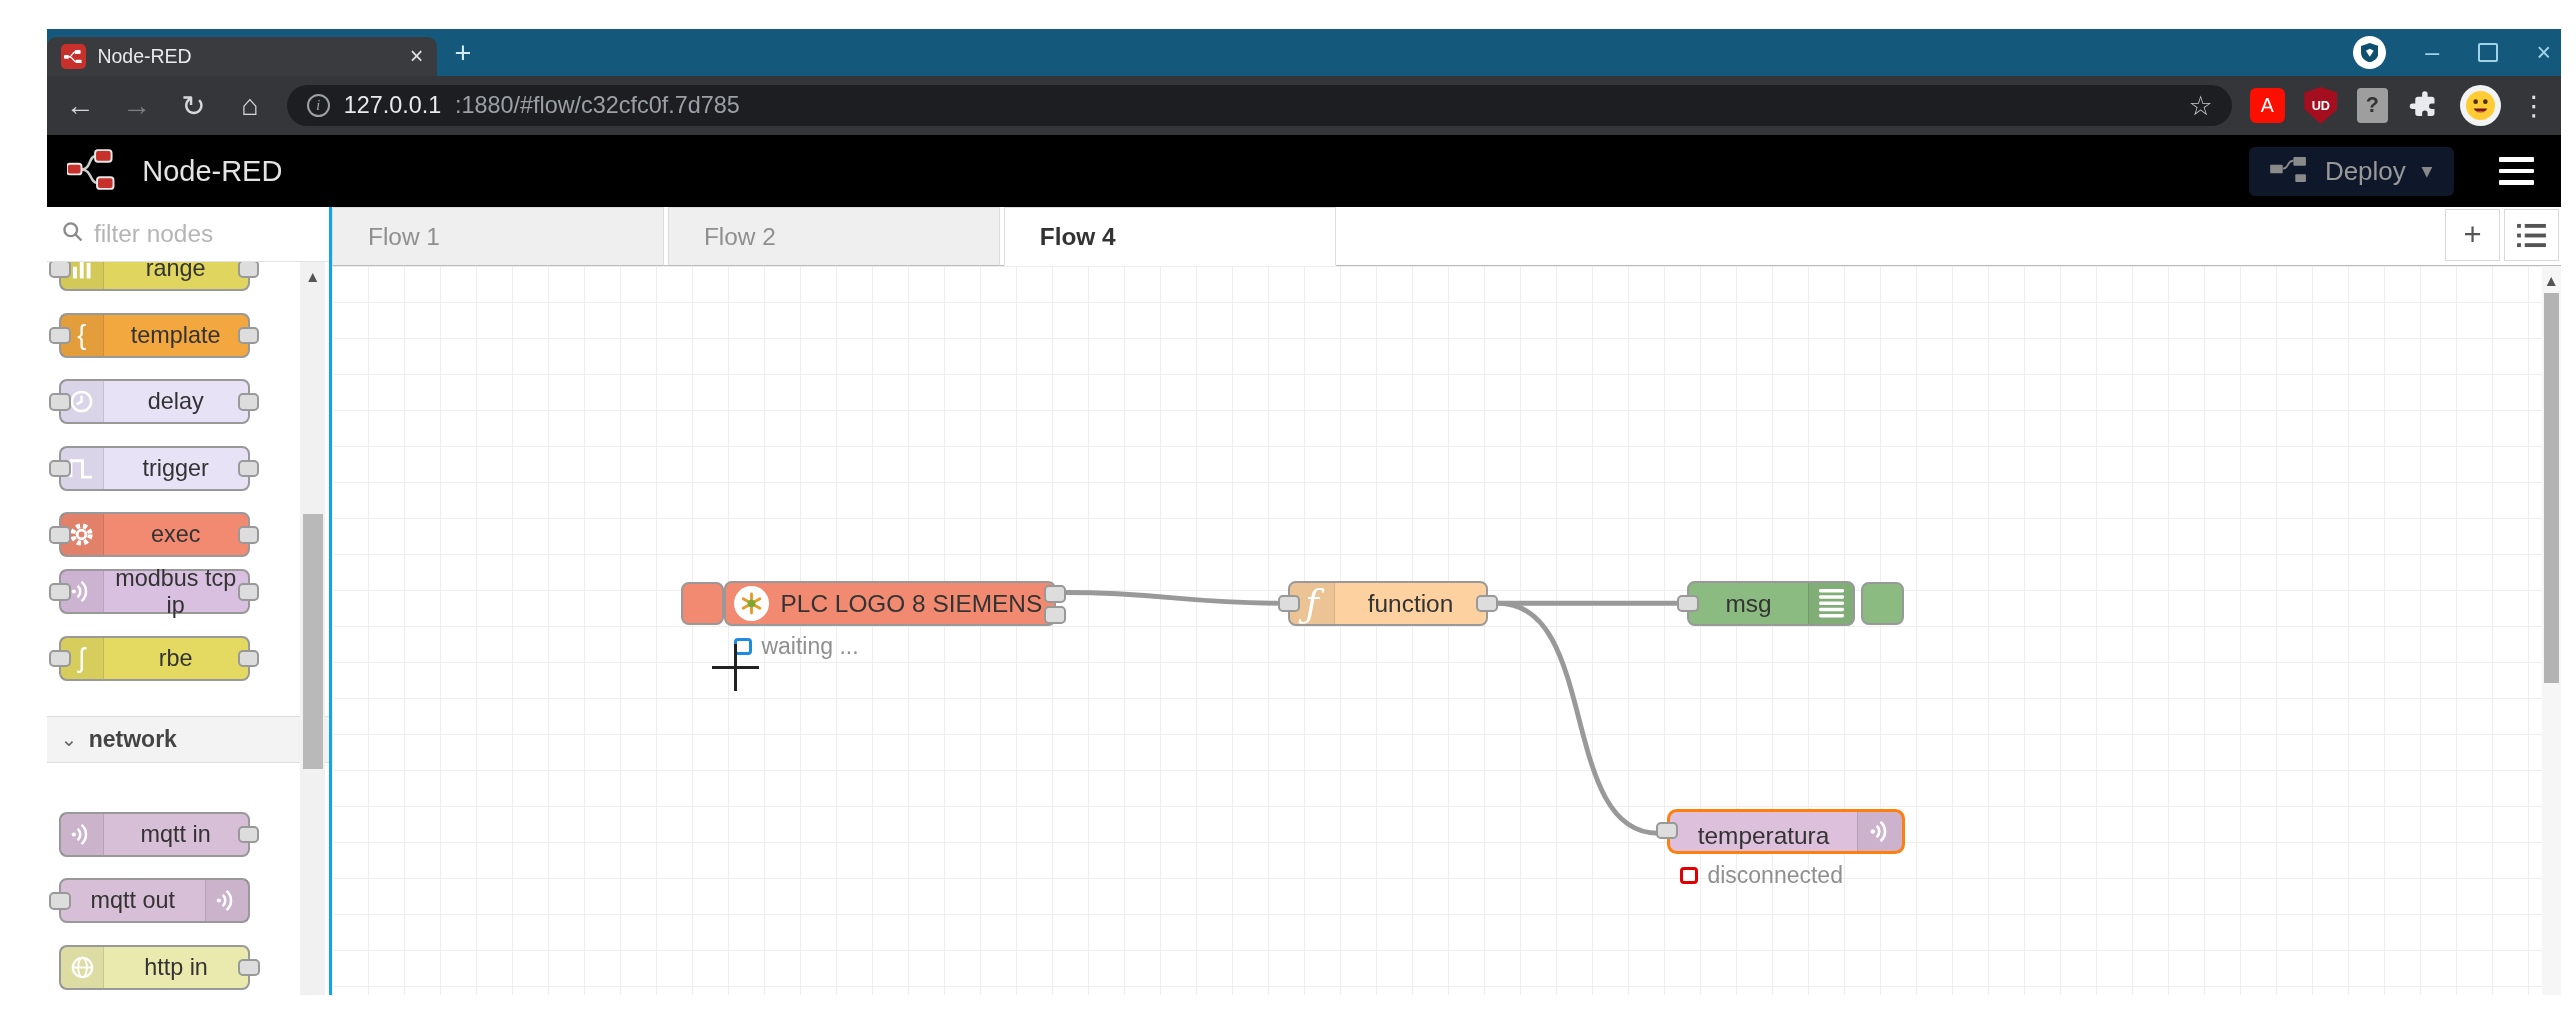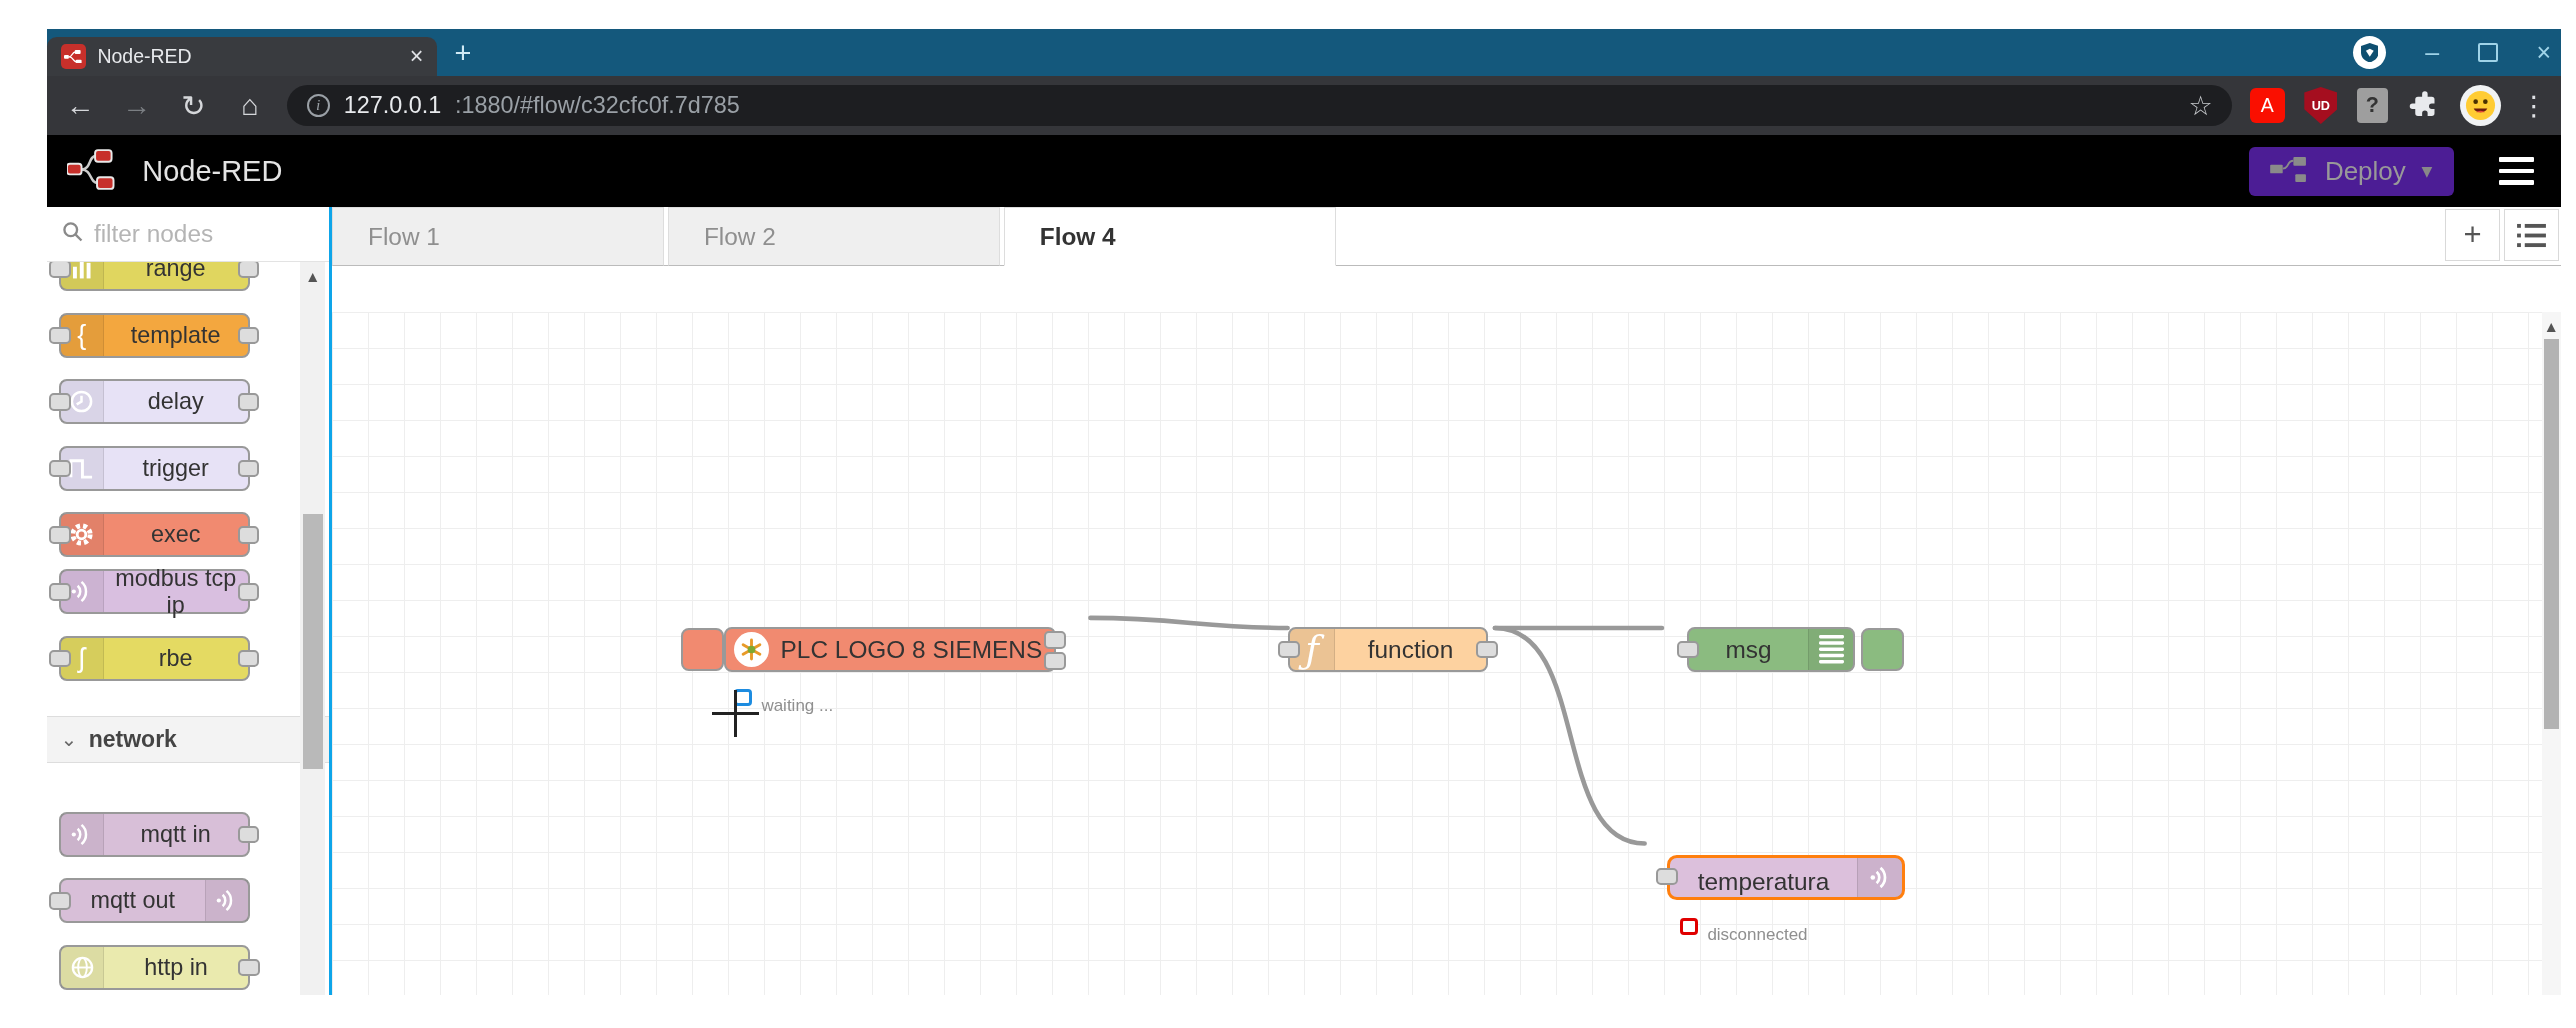--- a/index.html
+++ b/index.html
@@ -42,21 +42,21 @@
   .ext-help { width:31px; height:35px; background:#9e9e9e; border-radius:3.9px; color:#333;
     font-size:21.5px; font-weight:bold; display:flex; align-items:center; justify-content:center; }
   .ext-avatar { width:41px; height:41px; background:#f1f3f4; border-radius:50%; display:flex;
     align-items:center; justify-content:center; }
   .menu-dots { color:#dfe1e5; font-size:27px; letter-spacing:0; }
 
   
   .nrheader { height:72px; background:#000; display:flex; align-items:center; padding:0 19.5px; }
   .nrtitle { color:#e4e4e4; font-size:29px; margin-left:13.7px; }
   .nr-spacer { flex:1; }
-  .deploy { background:#4c1d95; border-radius:5.9px; height:49px; display:flex; align-items:center;
+  .deploy { background:#0f172a; border-radius:5.9px; height:49px; display:flex; align-items:center;
     gap:15.6px; padding:0 21.5px; margin-right:45px; }
   .deploy-label { color:#999; font-size:26px; }
   .deploy-caret { color:#888; font-size:21.5px; }
   .hamburger { display:flex; flex-direction:column; gap:6.8px; margin-right:7.8px; }
   .hamburger i { display:block; width:35px; height:4.9px; background:#fff; border-radius:1px; }
 
   
   .workspace { height:788px; display:flex; }
   .palette { width:285px; border-right:3px solid #0ea5e9; background:#fff; display:flex; flex-direction:column; }
   .psearch { height:55px; border-bottom:1px solid #e3e3e3; display:flex; align-items:center;
@@ -75,21 +75,21 @@
     border-radius:4.9px; top:11.7px; }
   .pport.l { left:-11.7px; } .pport.r { right:-11.7px; }
   .pcat { height:47px; background:#f3f3f3; border-top:1px solid #ddd; border-bottom:1px solid #ddd;
     margin-top:35px; display:flex; align-items:center; gap:11.7px; padding:0 13.7px; }
   .pcat-chev { color:#666; font-size:19.5px; }
   .pcat-label { font-size:23px; font-weight:bold; color:#444; }
   .pscroll { position:absolute; right:3.9px; top:0; width:25px; height:100%; background:#f1f1f1; }
   .pscroll .arr, .cscroll .arr { display:block; text-align:center; color:#555; font-size:15.6px; padding-top:5.9px; }
   .pthumb { position:absolute; left:2.9px; width:19.5px; top:252px; height:255px; background:#b9b9b9; }
 
-  .editor { flex:1; display:flex; flex-direction:column; background:#fff;gap:46px; }
+  .editor { flex:1; display:flex; flex-direction:column; background:#fff; }
   .flowtabs { height:59px; display:flex; align-items:stretch; border-bottom:1px solid #bbb; background:#fff; }
   .ftab { width:332px; background:#efefef; border:1px solid #ddd; border-bottom:1px solid #bbb;
     margin-bottom:-1px; display:flex; align-items:center; padding-left:35px; font-size:24.4px; color:#8f8f8f; }
   .ftab + .ftab { margin-left:3.9px; }
   .ftab.active { background:#fff; border-bottom:1px solid #fff; color:#333; font-weight:bold; }
   .ftab-spacer { flex:1; }
   .fbtn { width:55px; margin:2px 2px 3.9px 2px; background:#fff; border:1px solid #d9d9d9;
     display:flex; align-items:center; justify-content:center; color:#555; font-size:31px; }
 
   .canvas { position:relative; flex:1; overflow:hidden; background:#fff;
@@ -107,21 +107,21 @@
   .plc-icon-circle { width:35px; height:35px; background:#fff; border-radius:50%; margin-left:7.8px;
     display:flex; align-items:center; justify-content:center; flex:0 0 auto; }
   .ficon-box { width:45px; align-self:stretch; background:rgba(0,0,0,0.07);
     display:flex; align-items:center; justify-content:center; flex:0 0 auto; }
   .ficon-box.left { border-right:1px solid rgba(0,0,0,0.1); border-radius:5.9px 0 0 5.9px; }
   .ficon-box.right { border-left:1px solid rgba(0,0,0,0.1); border-radius:0 5.9px 5.9px 0; }
   .fx { color:#fff; font-size:37px; font-style:italic; font-family:"DejaVu Serif", serif; }
   .status { position:absolute; display:flex; align-items:center; gap:9.8px; }
   .status-dot { width:17.6px; height:17.6px; border-radius:3.9px; background:#fff; border:3.9px solid #1d8ce0; }
   .status-dot.red { border-color:#e00000; }
-  .status-text { color:#8f8f8f; font-size:17px;margin-top:17px; }
+  .status-text { color:#8f8f8f; font-size:23px; }
   .crosshair { position:absolute; width:47px; height:47px; }
   .crosshair::before { content:""; position:absolute; left:21.5px; top:0; width:3.9px; height:47px; background:#222; }
   .crosshair::after { content:""; position:absolute; left:0; top:21.5px; width:47px; height:3.9px; background:#222; }
   .cscroll { position:absolute; right:0; top:0; width:19.5px; height:100%; background:#f6f6f6; }
   .cthumb { position:absolute; left:2px; width:15.6px; top:27px; height:390px; background:#b3b3b3; }
 </style>
 </head>
 <body>
 
 <div class="window">

